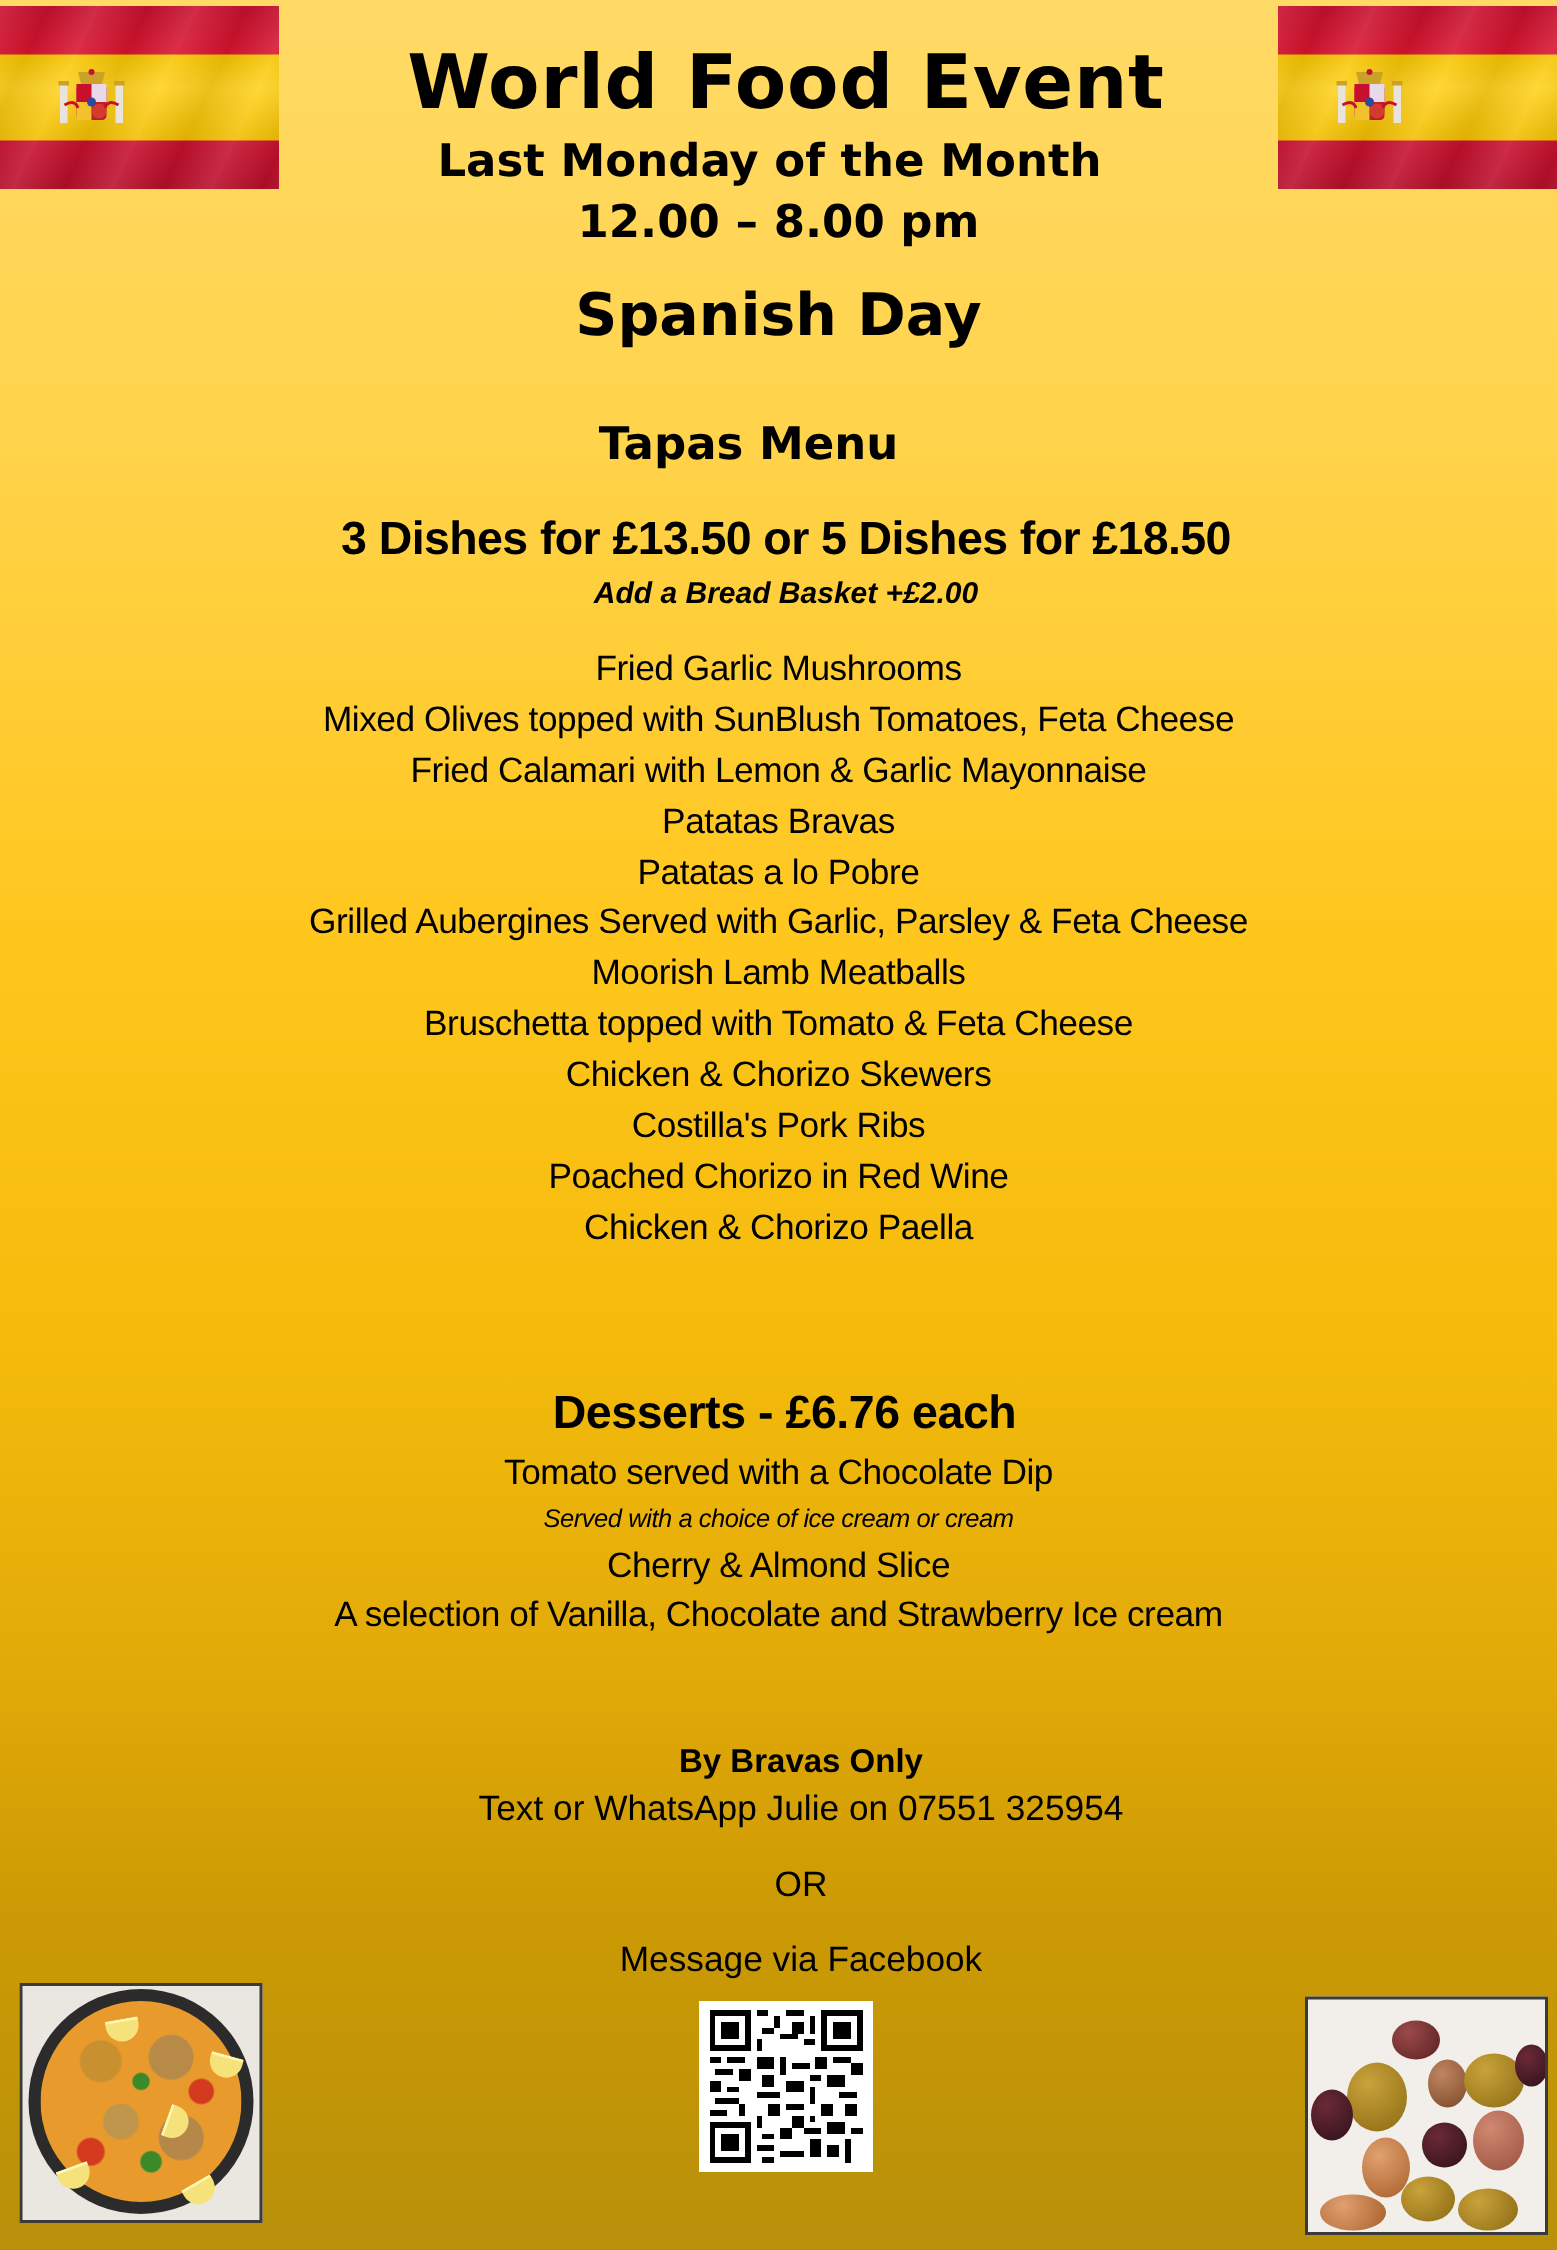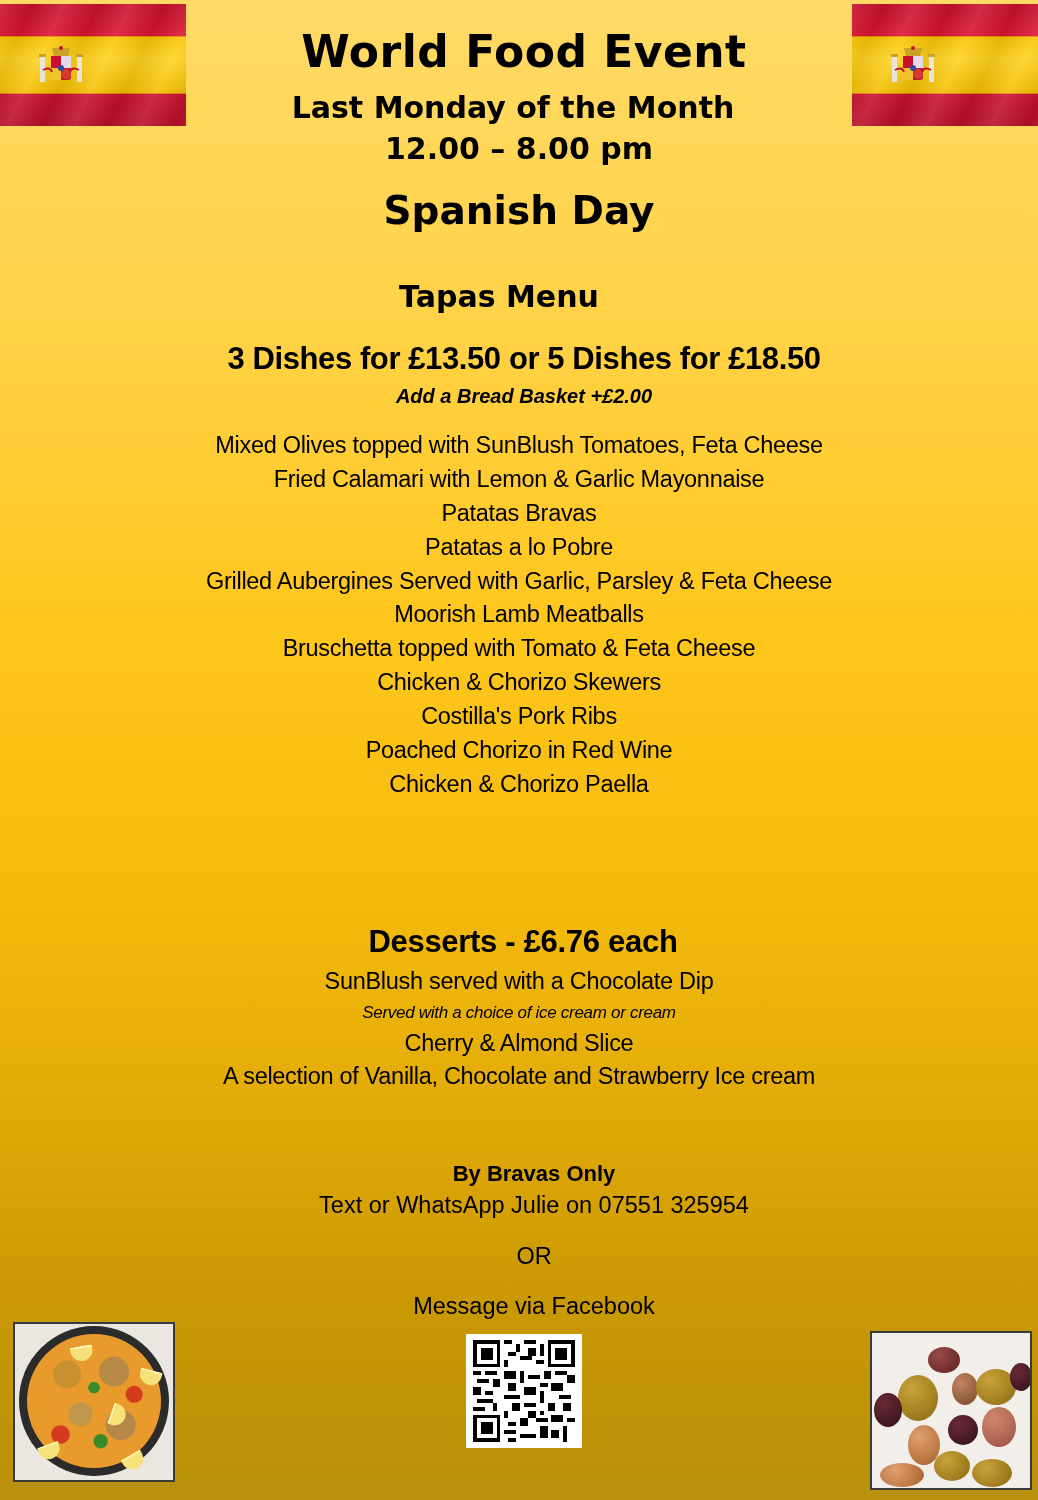--- a/index.html
+++ b/index.html
@@ -19,21 +19,21 @@
     }
     .flag-left { left: 0; }
     .flag-right { left: 852px; }
     .coat {
       position: absolute; top: 40px; width: 46px; height: 46px; z-index: 2;
     }
     .flag-left .coat { left: 38px; }
     .flag-right .coat { left: 38px; }
 
     .heading { position: absolute; left: 0; right: 0; text-align: center; font-weight: 900; font-family: "DejaVu Sans", sans-serif; }
-    .title { top: 26px; font-size: 44px; letter-spacing: 0.5px; padding-left: 10px; }
+    .title { top: 26px; font-size: 50px; letter-spacing: 0.5px; padding-left: 10px; }
     .subtitle { top: 90px; font-size: 30px; padding-right: 12px; }
     .hours { top: 131px; font-size: 30px; padding-right: 0; }
     .day { top: 188px; font-size: 39px; }
     .tapas { top: 279px; font-size: 30px; padding-right: 40px; font-weight: 700; }
 
     .center-text { position: absolute; left: 0; right: 0; text-align: center; font-family: "Liberation Sans", sans-serif; }
     .price-line { top: 341px; font-size: 31px; font-weight: 700; padding-left: 10px; letter-spacing: -0.4px; }
     .bread { top: 385px; font-size: 20px; font-weight: 700; font-style: italic; padding-left: 10px; }
 
     .menu-list { position: absolute; top: 429px; left: 0; right: 0; margin: 0; padding: 0; list-style: none; text-align: center; }
@@ -131,36 +131,37 @@
 <div class="heading title">World Food Event</div>
 <div class="heading subtitle">Last Monday of the Month</div>
 <div class="heading hours">12.00 – 8.00 pm</div>
 <div class="heading day">Spanish Day</div>
 <div class="heading tapas">Tapas Menu</div>
 
 <div class="center-text price-line">3 Dishes for £13.50 or 5 Dishes for £18.50</div>
 <div class="center-text bread">Add a Bread Basket +£2.00</div>
 
 <ul class="menu-list">
+  <li>Fried Garlic Mushrooms</li>
   <li>Mixed Olives topped with SunBlush Tomatoes, Feta Cheese</li>
   <li>Fried Calamari with Lemon &amp; Garlic Mayonnaise</li>
   <li>Patatas Bravas</li>
   <li>Patatas a lo Pobre</li>
   <li>Grilled Aubergines Served with Garlic, Parsley &amp; Feta Cheese</li>
   <li>Moorish Lamb Meatballs</li>
   <li>Bruschetta topped with Tomato &amp; Feta Cheese</li>
   <li>Chicken &amp; Chorizo Skewers</li>
   <li>Costilla's Pork Ribs</li>
   <li>Poached Chorizo in Red Wine</li>
   <li>Chicken &amp; Chorizo Paella</li>
 </ul>
 
 <div class="center-text desserts-title">Desserts - £6.76 each</div>
 <ul class="dessert-list">
-  <li class="main">SunBlush served with a Chocolate Dip</li>
+  <li class="main">Tomato served with a Chocolate Dip</li>
   <li class="note">Served with a choice of ice cream or cream</li>
   <li class="main">Cherry &amp; Almond Slice</li>
   <li class="main">A selection of Vanilla, Chocolate and Strawberry Ice cream</li>
 </ul>
 
 <div class="center-text booking">By Bravas Only</div>
 <div class="center-text contact">Text or WhatsApp Julie on 07551 325954</div>
 <div class="center-text or">OR</div>
 <div class="center-text facebook">Message via Facebook</div>
 

